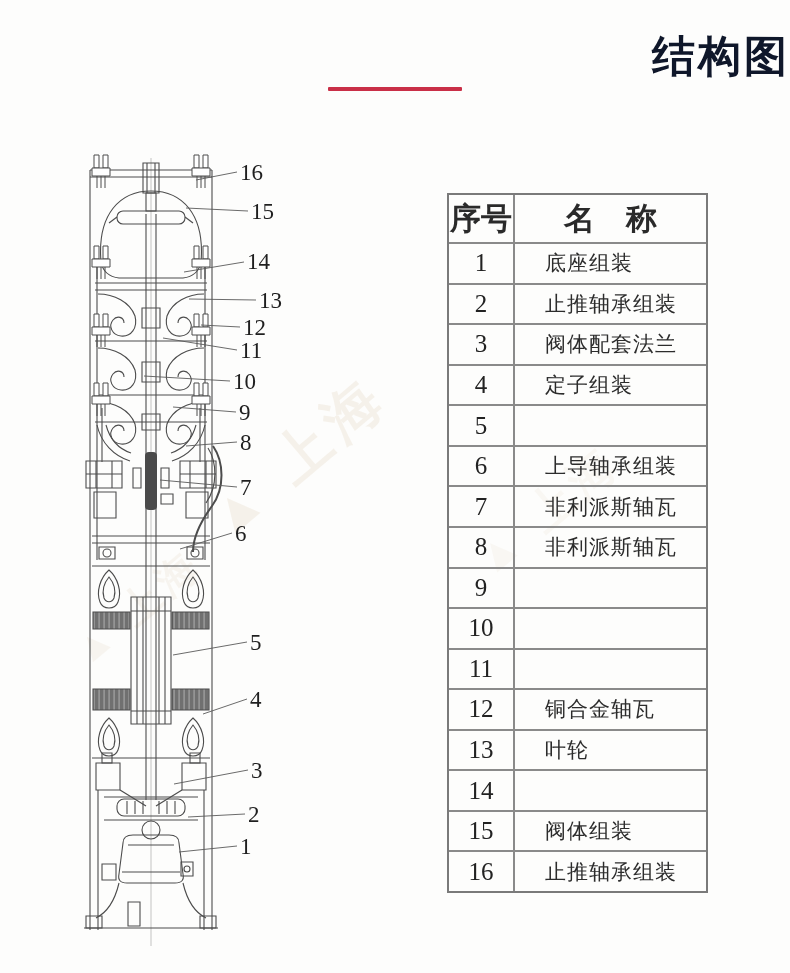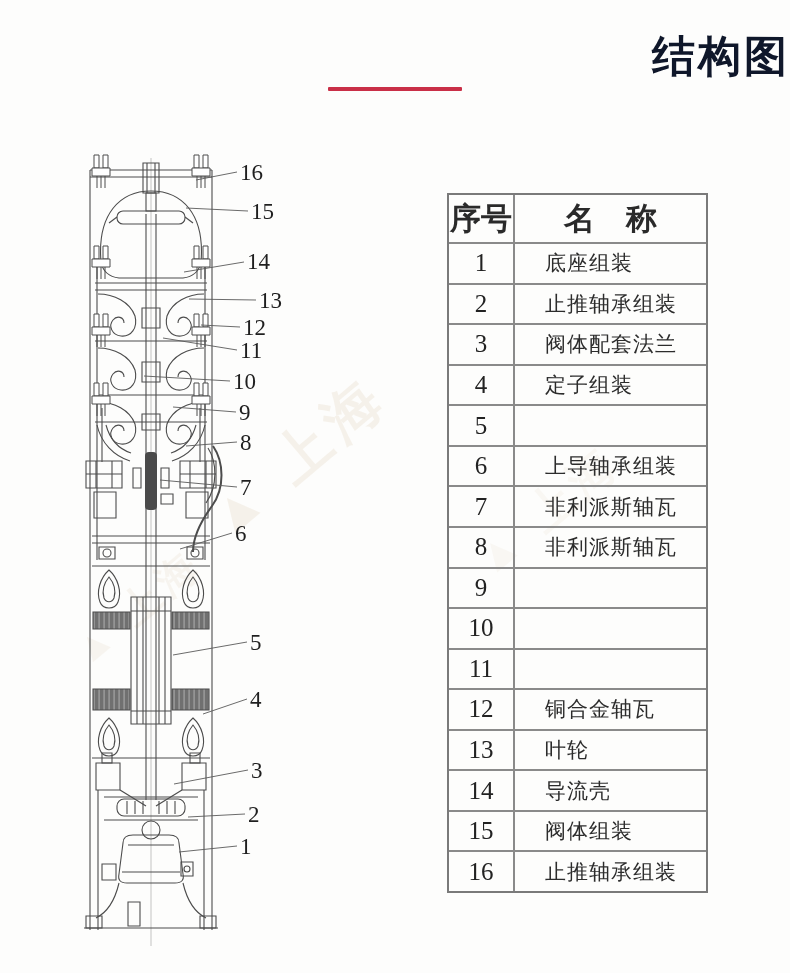--- a/index.html
+++ b/index.html
@@ -350,21 +350,20 @@
         <div class="t-row">
           <div class="t-num">12</div>
           <div class="t-name">铜合金轴瓦</div>
         </div>
         <div class="t-row">
           <div class="t-num">13</div>
           <div class="t-name">叶轮</div>
         </div>
         <div class="t-row">
           <div class="t-num">14</div>
-          <div class="t-name">导流壳</div>
         </div>
         <div class="t-row">
           <div class="t-num">15</div>
           <div class="t-name">阀体组装</div>
         </div>
         <div class="t-row">
           <div class="t-num">16</div>
           <div class="t-name">止推轴承组装</div>
         </div>
       </div>

